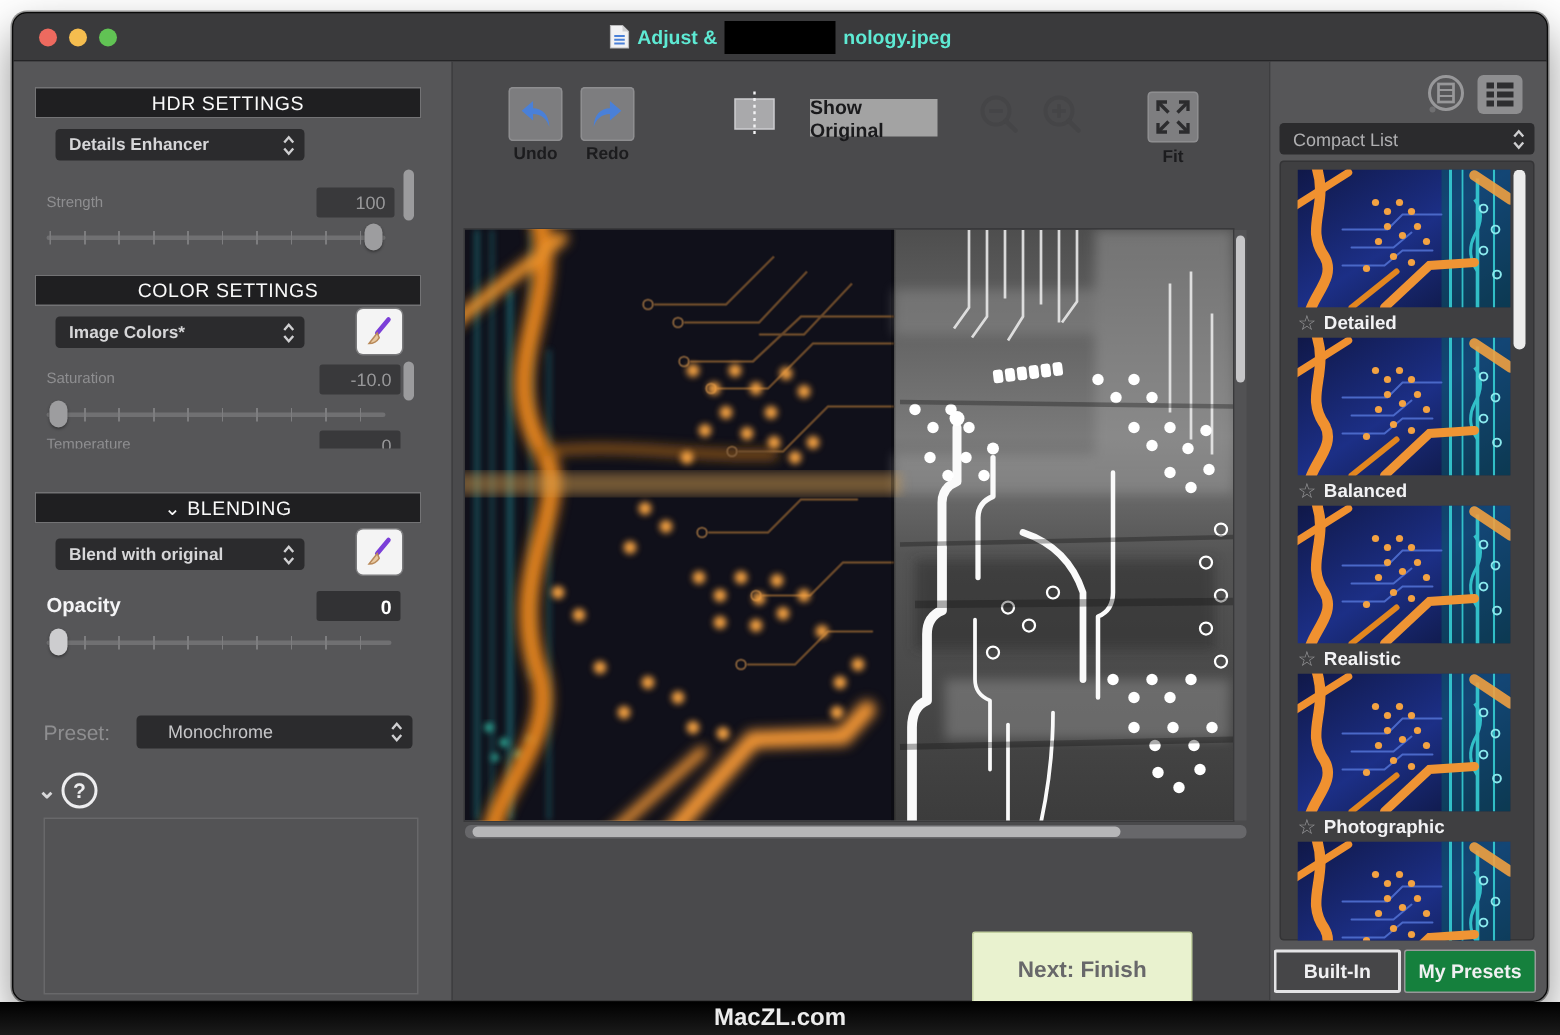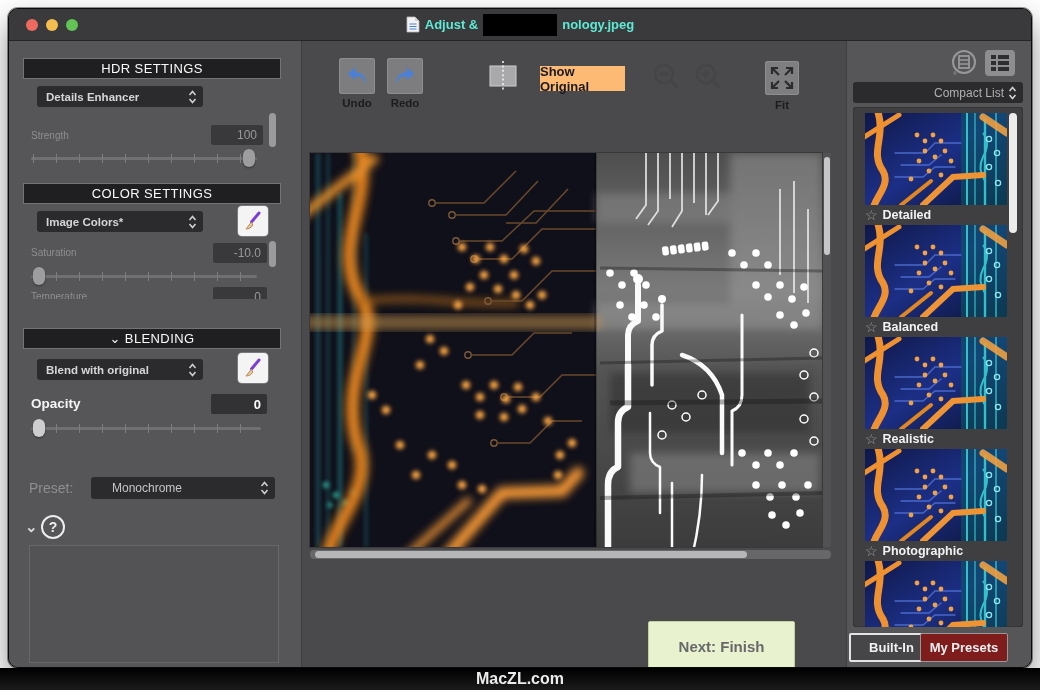--- a/index.html
+++ b/index.html
@@ -17,21 +17,21 @@
   .light { width:12px; height:12px; border-radius:50%; }
   .light.red{background:#ee6a5f;} .light.yellow{background:#f5bd4f;} .light.green{background:#61c354;}
   .title-group { display:flex; align-items:center; gap:5px; font-size:13px; font-weight:bold; color:#5eead4; }
   .redact { width:74px; height:22px; background:#000; }
 
   
   .content { position:absolute; left:0; top:32px; right:0; bottom:0; }
   .panel-left  { position:absolute; left:0; top:0; width:292px; height:628px; background:#565658; }
   .panel-center{ position:absolute; left:292px; top:0; width:546px; height:628px; background:#4a4a4c;
     border-left:1px solid #3e3e40; border-right:1px solid #3e3e40; }
-  .panel-right { position:absolute; left:838px; top:0; width:186px; height:628px; background:#565658;text-align:right; }
+  .panel-right { position:absolute; left:838px; top:0; width:186px; height:628px; background:#565658; }
 
   
   .sec-header { position:absolute; left:14px; width:258px; height:21px; background:#1f1f21;
     border:1px solid #737375; color:#fafafa; font-size:13px; letter-spacing:.4px;
     display:flex; align-items:center; justify-content:center; gap:4px; }
   .dd { position:absolute; height:21px; background:#2b2b2d; border-radius:3px; color:#d6d6d8;
     font-size:11.5px; font-weight:bold; display:flex; align-items:center; padding:0 6px 0 9px; }
   .dd .dd-text { flex:1; overflow:hidden; white-space:nowrap; }
   .stepper { flex:none; margin-left:4px; }
   .glabel { position:absolute; color:#8e8e90; font-size:10px; }
@@ -54,21 +54,21 @@
     color:#ededef; font-weight:bold; font-size:14px; display:flex; align-items:center; justify-content:center; }
   .chev { position:absolute; color:#d8d8da; font-size:15px; font-weight:bold; }
   .bottom-box { position:absolute; left:20px; top:504px; width:250px; height:118px; background:#535355;
     border:1px solid #68686a; }
 
   
   .tb-btn { position:absolute; width:36px; height:36px; background:#7d7d7f; border-radius:3px;
     display:flex; align-items:center; justify-content:center; box-shadow:inset 0 0 0 1px #8e8e90; }
   .tb-label { position:absolute; width:60px; text-align:center; color:#1c1c1e; font-size:11.5px; font-weight:bold; }
   .icon-plain { position:absolute; display:flex; align-items:center; justify-content:center; }
-  .show-orig { position:absolute; left:238px; top:25px; width:85px; height:25px; background:#fdba74;
+  .show-orig { position:absolute; left:238px; top:25px; width:85px; height:25px; background:#a3a3a3;
     color:#1a1a1c; font-size:13px; font-weight:bold; display:flex; align-items:center; justify-content:center; }
 
   
   .preview { position:absolute; left:8px; top:112px; width:512px; height:394px; box-shadow:0 0 0 1px #39393b; }
   .preview svg { width:100%; height:100%; display:block; }
   .v-sb { position:absolute; left:521px; top:112px; width:8px; height:394px; background:#525254; }
   .v-sb .sb-thumb { position:absolute; left:1px; top:4px; width:6px; height:98px; background:#c6c6c8; border-radius:3px; }
   .h-sb { position:absolute; left:8px; top:509px; width:521px; height:9px; background:#67676a; border-radius:4px; }
   .h-sb .sb-thumb { position:absolute; left:5px; top:1px; width:432px; height:7px; background:#b6b6b8; border-radius:3.5px; }
 
@@ -83,21 +83,21 @@
     border-radius:3px; box-shadow:inset 0 0 0 1px #343436; overflow:hidden; }
   .preset-item { position:absolute; left:12px; width:142px; }
   .thumb-img { width:142px; height:92px; display:block; }
   .preset-caption { height:20px; display:flex; align-items:center; gap:5px; color:#f2f2f4;
     font-weight:bold; font-size:12.5px; }
   .star { color:#9a9a9c; font-size:14px; font-weight:normal; }
   .preset-sb { position:absolute; left:156px; top:6px; width:8px; height:120px; background:#ececec; border-radius:4px; }
   .tab { position:absolute; top:592px; height:29px; display:flex; align-items:center; justify-content:center;
     font-size:13px; font-weight:bold; color:#f0f0f2; border-radius:2px; }
   .tab.built { left:2px; width:85px; background:#464648; border:2px solid #e4e4e6; }
-  .tab.mine  { left:73px; width:88px; background:#7f1d1d; border:1px solid #98989a; }
+  .tab.mine  { left:89px; width:88px; background:#15803d; border:1px solid #98989a; }
 
   
   .footer { position:absolute; left:0; bottom:0; width:1040px; height:22px;
     background:linear-gradient(#000, #1b1b1b); display:flex; align-items:center; justify-content:center; }
   .footer span { color:#ececec; font-size:16px; font-weight:bold; }
 </style>
 </head>
 <body>
 
 <svg width="0" height="0" style="position:absolute" aria-hidden="true">

